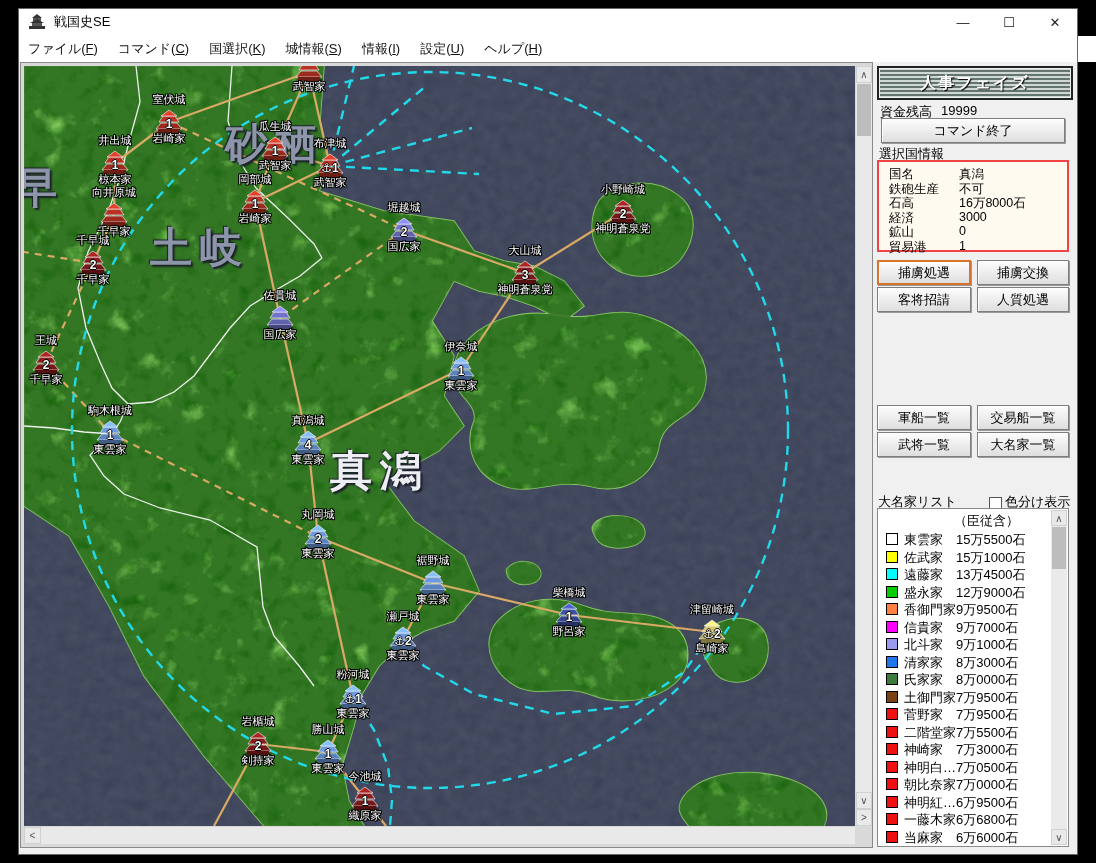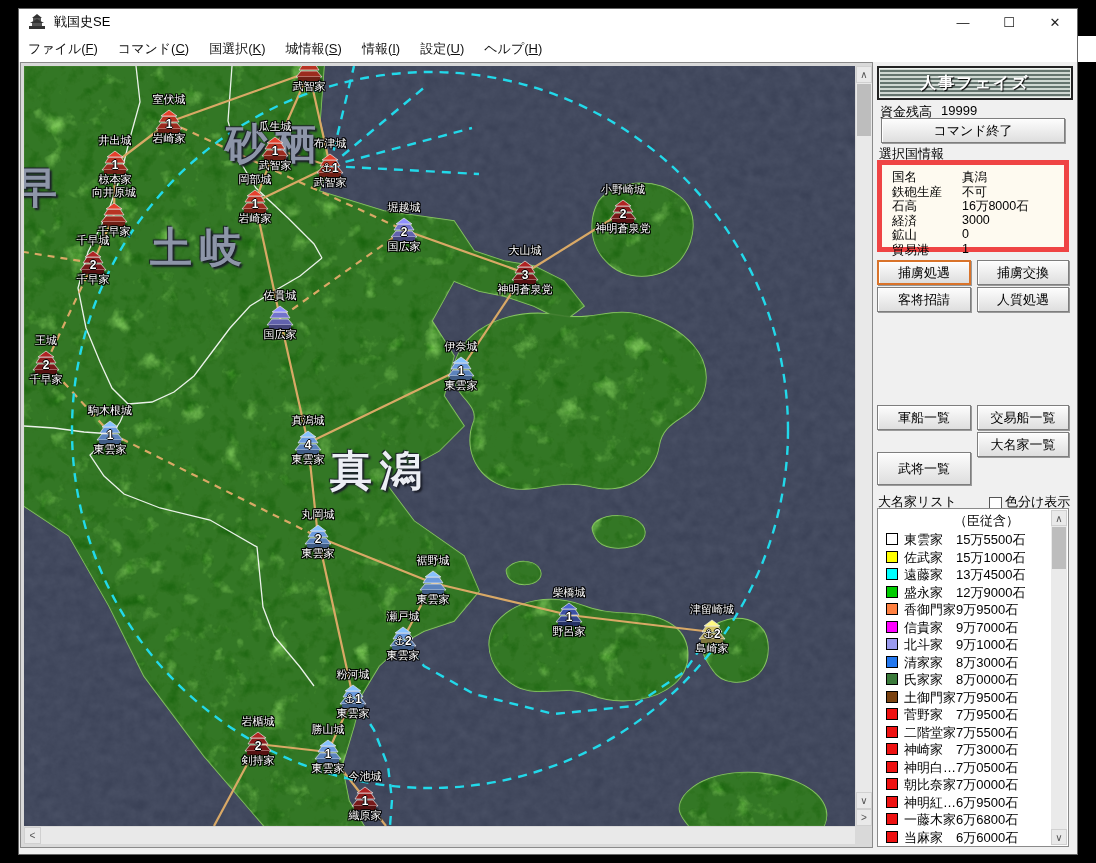--- a/index.html
+++ b/index.html
@@ -40,21 +40,21 @@
   #sidepanel{left:875px;top:62px;width:198px;height:790px;background:#f0f0f0;font-size:13px;color:#000;}
   #phase-header{left:2px;top:4px;width:192px;height:30px;border:2px solid #222;
      background:repeating-linear-gradient(180deg,#cfd8d2 0px,#cfd8d2 2px,#64746e 2px,#64746e 4px);
      box-shadow:inset 0 0 0 1px #eef2ef;display:flex;align-items:center;justify-content:center;}
   #phase-header span{color:#fff;font-weight:bold;font-size:16px;letter-spacing:2px;text-shadow:1px 1px 1px #000;}
   .plabel{position:absolute;font-size:13px;}
   .btn{position:absolute;background:linear-gradient(180deg,#fdfdfd,#dedede);border:1px solid #7e7e7e;
      box-shadow:inset 1px 1px 0 #fff, 1px 1px 0 #9a9a9a;display:flex;align-items:center;justify-content:center;
      font-size:13px;color:#000;box-sizing:border-box;}
   .btn.focused{border:2px solid #d9732a;}
-  #infobox{left:2px;top:98px;width:192px;height:92px;background:#fefaf0;border:5px solid #ef4444;box-sizing:border-box;}
+  #infobox{left:2px;top:98px;width:192px;height:92px;background:#fefaf0;border:2px solid #ef4444;box-sizing:border-box;}
   .info-row{position:absolute;left:10px;font-size:12.5px;white-space:nowrap;}
   .info-val{position:absolute;left:80px;}
   #listbox{left:2px;top:446px;width:192px;height:339px;background:#fff;border:1px solid #8a8a8a;box-sizing:border-box;overflow:hidden;}
   #list-header{position:absolute;left:76px;top:3px;font-size:13px;}
   .drow{position:absolute;left:0;width:172px;height:17.5px;}
   .dsq{position:absolute;left:8px;top:2px;width:12px;height:12px;border:1px solid #000;box-sizing:border-box;}
   .dname{position:absolute;left:26px;top:0px;font-size:13px;white-space:nowrap;}
   .dkoku{position:absolute;left:78px;top:0px;font-size:13px;white-space:nowrap;}
   #list-vsb{position:absolute;right:1px;top:1px;width:16px;height:335px;background:#eaeaea;}
   #checkbox{left:114px;top:435px;width:11px;height:11px;background:#fff;border:1px solid #555;}
@@ -517,21 +517,21 @@
     </div>
   <div id="action-buttons">
       <div class="btn focused" style="left: 2px; top: 198px; width: 94px; height: 25px;">捕虜処遇</div>
       <div class="btn" style="left: 102px; top: 198px; width: 92px; height: 25px;">捕虜交換</div>
       <div class="btn" style="left: 2px; top: 225px; width: 94px; height: 25px;">客将招請</div>
       <div class="btn" style="left: 102px; top: 225px; width: 92px; height: 25px;">人質処遇</div>
     </div>
   <div id="list-buttons">
       <div class="btn" style="left: 2px; top: 343px; width: 94px; height: 25px;">軍船一覧</div>
       <div class="btn" style="left: 102px; top: 343px; width: 92px; height: 25px;">交易船一覧</div>
-      <div class="btn" style="left: 2px; top: 370px; width: 94px; height: 33px; margin-top: 20px;">武将一覧</div>
+      <div class="btn" style="left: 2px; top: 370px; width: 94px; height: 25px;">武将一覧</div>
       <div class="btn" style="left: 102px; top: 370px; width: 92px; height: 25px;">大名家一覧</div>
     </div>
   <div class="plabel" style="left:3px;top:431px;">大名家リスト</div>
   <div class="abs" id="checkbox"></div>
   <div class="plabel" style="left:130px;top:431px;">色分け表示</div>
   <div class="abs" id="listbox">
     <div id="list-header">（臣従含）</div>
     <div id="list-rows">
         <div class="drow" style="top: 22px;">
           <div class="dsq" style="background: rgb(255, 255, 255);"></div>

